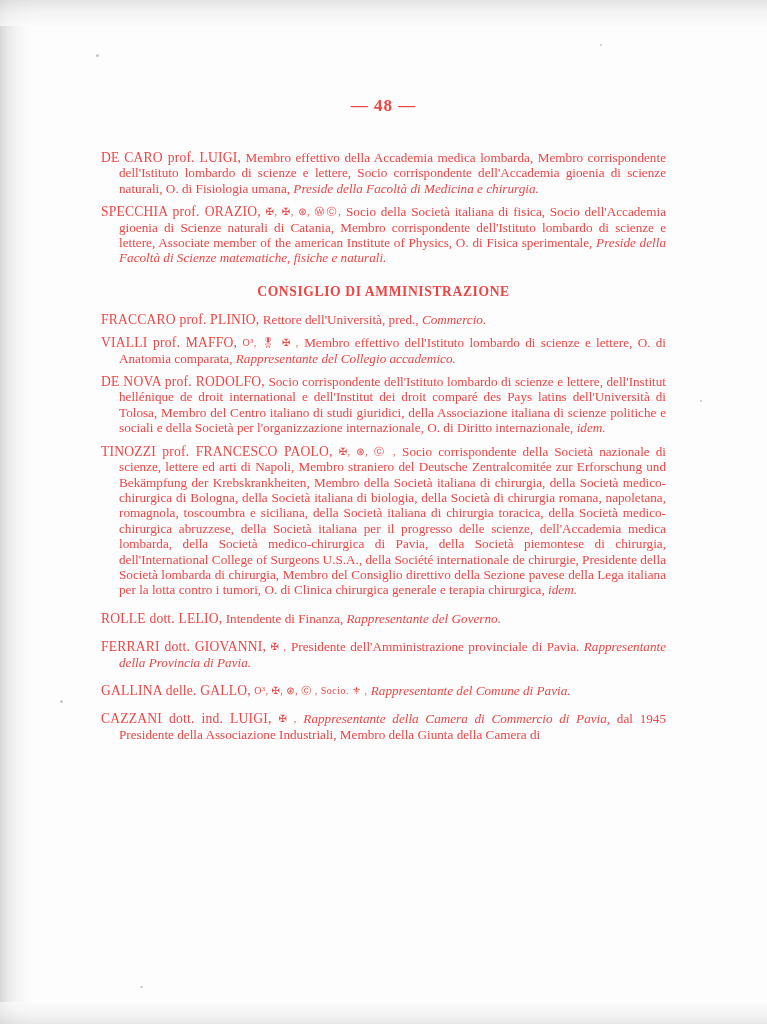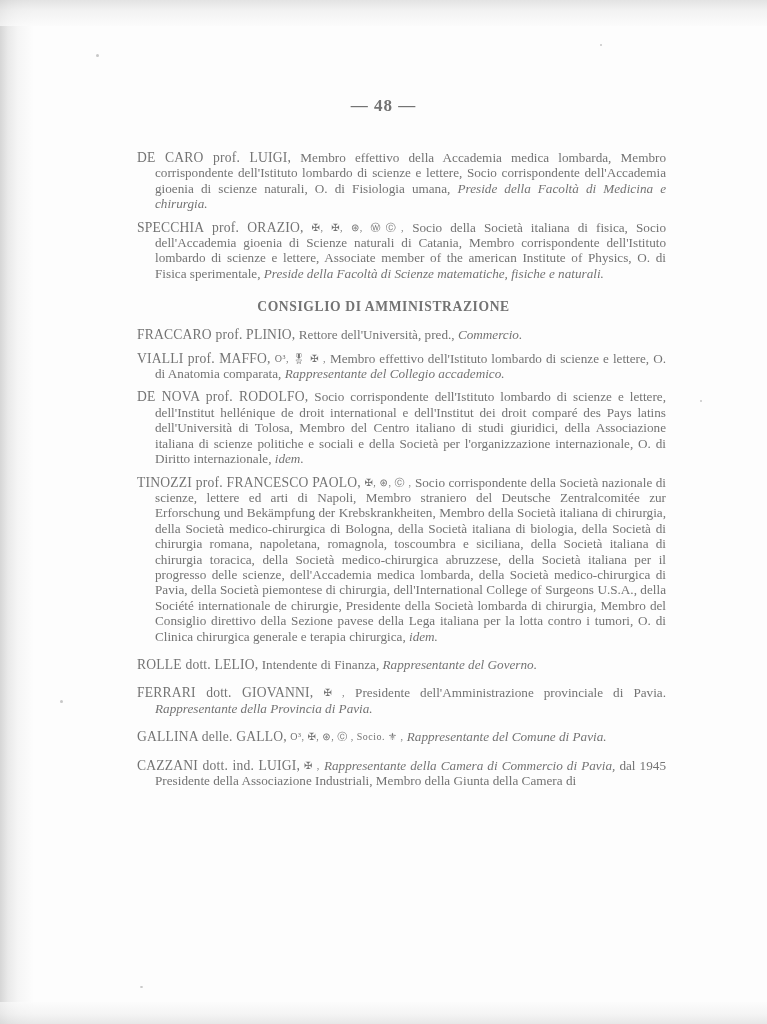--- a/index.html
+++ b/index.html
@@ -7,21 +7,21 @@
     padding: 0;
     background: #ffffff;
   }
   .page {
     position: relative;
     width: 767px;
     height: 1024px;
     background: #fdfdfd;
     overflow: hidden;
     font-family: "Liberation Serif", serif;
-    color: #737373;
+    color: #ef4444;
   }
   
   .scan-edge-left {
     position: absolute;
     top: 0; left: 0;
     width: 34px; height: 1024px;
     background: linear-gradient(to right, #cfcfcf 0px, #e6e6e6 8px, #f4f4f4 18px, #fdfdfd 34px);
     opacity: .85;
   }
   .scan-edge-top {
@@ -62,21 +62,20 @@
     width: 565px;
     padding-top: 34px;
   }
   .entry {
     font-size: 13.2px;
     line-height: 15.4px;
     text-align: justify;
     margin-bottom: 8px;
     text-indent: -18px;
     padding-left: 18px;
-    margin-left: 36px;
   }
   .entry.gap { margin-bottom: 13px; }
   .sc {
     font-size: 13.6px;
     letter-spacing: .2px;
   }
   .it { font-style: italic; }
   .section-title {
     text-align: center;
     font-weight: bold;

